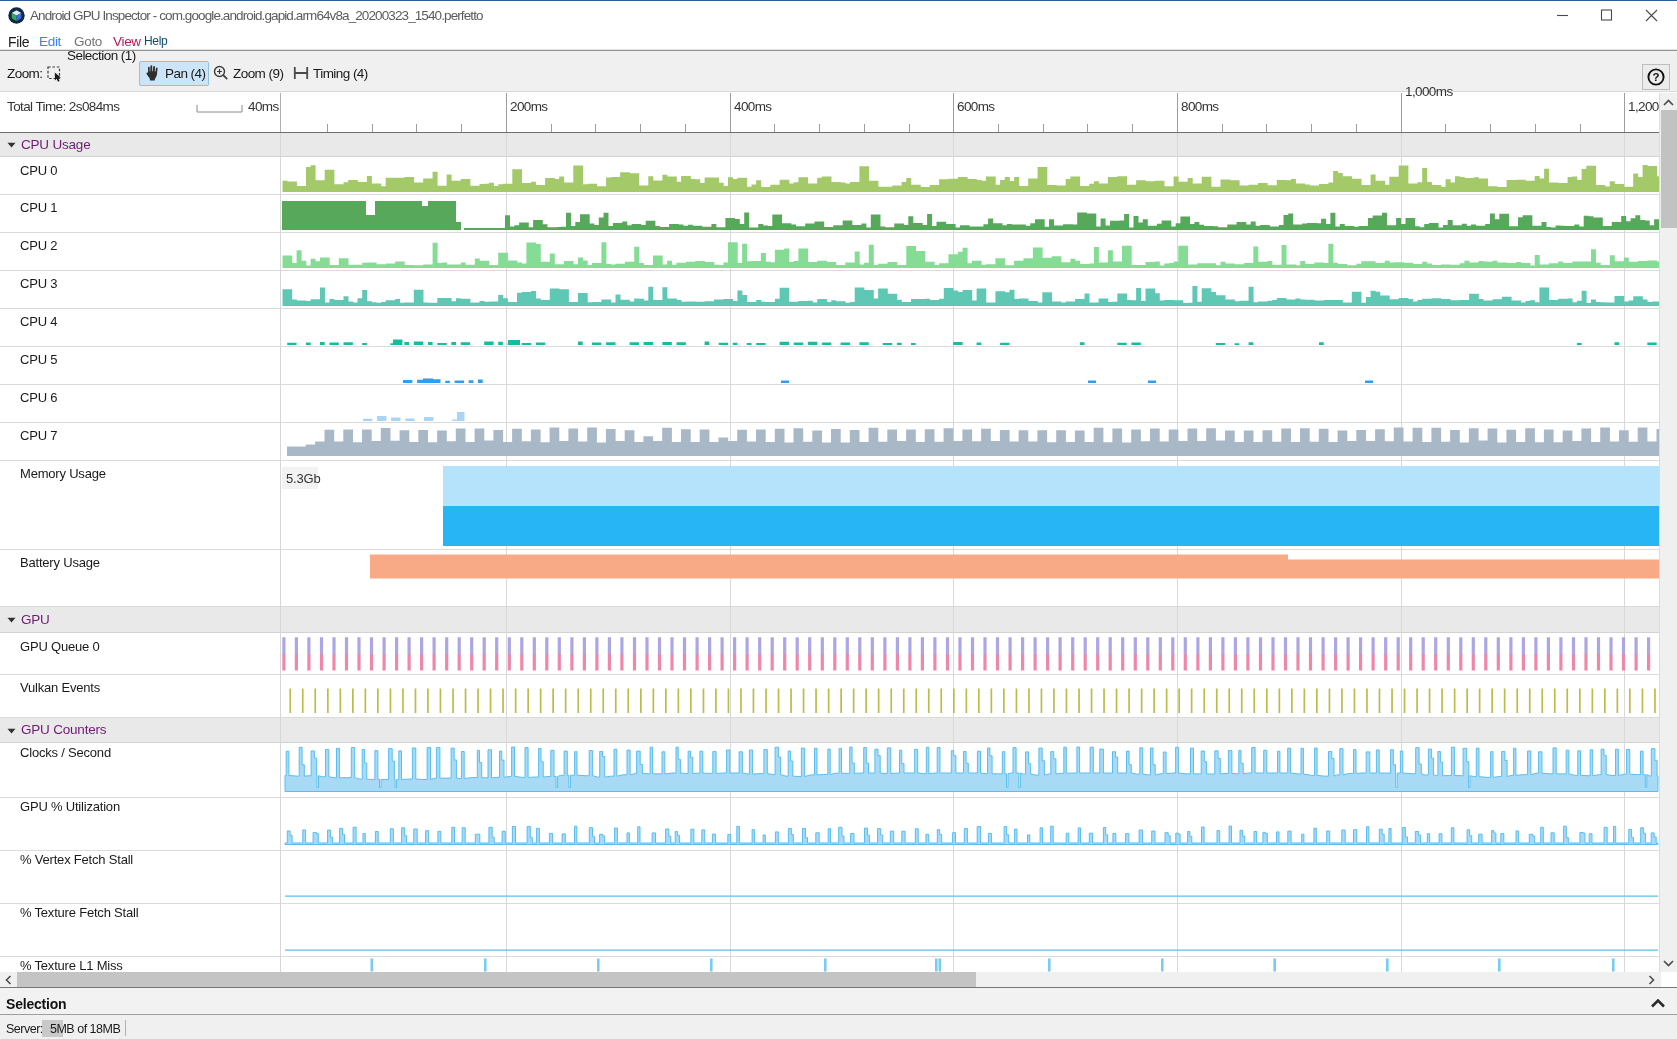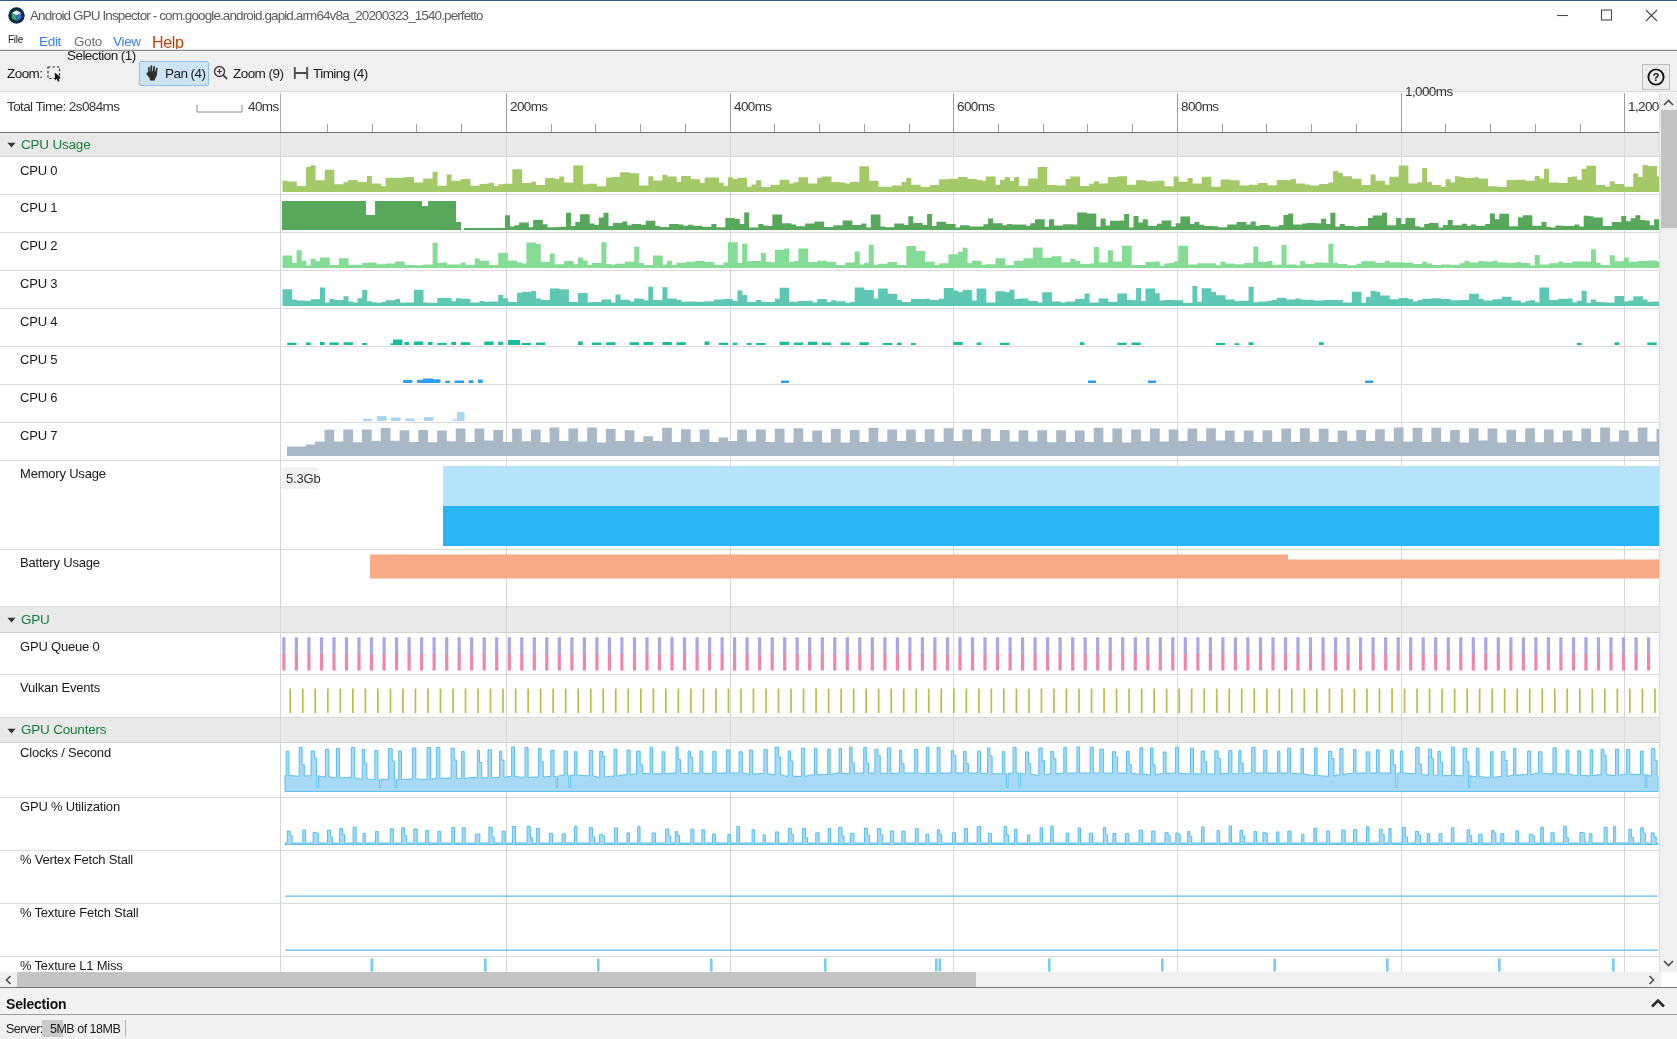--- a/index.html
+++ b/index.html
@@ -1,43 +1,43 @@
 <!DOCTYPE html>
 <html><head><meta charset="utf-8"><style>
 html,body{margin:0;padding:0;}
 body{width:1677px;height:1039px;overflow:hidden;position:relative;
  font-family:"Liberation Sans",sans-serif;background:#fff;
  -webkit-font-smoothing:antialiased;}
 .abs{position:absolute;}
 .lbl{position:absolute;font-size:13px;letter-spacing:-0.2px;color:#1a1a1a;white-space:nowrap;}
-.hdrtxt{position:absolute;font-size:13.5px;letter-spacing:-0.2px;color:#15803d;white-space:nowrap;}
+.hdrtxt{position:absolute;font-size:13.5px;letter-spacing:-0.2px;color:#701a75;white-space:nowrap;}
 .rt{position:absolute;font-size:13.5px;letter-spacing:-0.6px;color:#333;white-space:nowrap;}
 svg{display:block;position:absolute;}
 </style></head><body>
 
 <div class="abs" style="left:0;top:0;width:1677px;height:1px;background:#2b5b9b"></div>
 <svg style="left:8px;top:7px" width="17" height="17" viewBox="0 0 17 17">
 <circle cx="8.5" cy="8.5" r="8.2" fill="#0d2b40"></circle>
 <polygon points="8.5,3.2 13.3,5.9 8.5,8.6 3.7,5.9" fill="#dfeaf2"></polygon>
 <polygon points="3.7,5.9 8.5,8.6 8.5,13.9 3.7,11.2" fill="#37a862"></polygon>
 <polygon points="13.3,5.9 8.5,8.6 8.5,13.9 13.3,11.2" fill="#3f6fdc"></polygon>
 </svg>
 <div class="abs" style="left:30px;top:8px;font-size:13.5px;letter-spacing:-0.9px;color:#5b5b5b">Android GPU Inspector - com.google.android.gapid.arm64v8a_20200323_1540.perfetto</div>
 <svg style="left:1540px;top:0" width="137" height="29" viewBox="0 0 137 29">
 <g stroke="#4a4a4a" stroke-width="1.1" fill="none">
 <path d="M17 15.5h11"></path>
 <rect x="61.5" y="10" width="10" height="10"></rect>
 <path d="M106 10l11 11M117 10l-11 11"></path>
 </g>
   </svg>
-<div class="abs" style="left:8px;top:34px;font-size:10px;letter-spacing:-0.3px;color:#1a1a1a">File</div>
+<div class="abs" style="left:8px;top:34px;font-size:14px;letter-spacing:-0.3px;color:#1a1a1a">File</div>
 <div class="abs" style="left:39px;top:34px;font-size:13.5px;letter-spacing:-0.3px;color:#3b82f6">Edit</div>
 <div class="abs" style="left:74px;top:34px;font-size:13.5px;letter-spacing:-0.3px;color:#737373">Goto</div>
-<div class="abs" style="left:113px;top:34px;font-size:13.5px;letter-spacing:-0.3px;color:#3b82f6">View</div>
-<div class="abs" style="left:152px;top:34px;font-size:16px;letter-spacing:-0.3px;color:#c2410c">Help</div>
+<div class="abs" style="left:113px;top:34px;font-size:13.5px;letter-spacing:-0.3px;color:#be185d">View</div>
+<div class="abs" style="left:144px;top:34px;font-size:12px;letter-spacing:-0.3px;color:#0c4a6e">Help</div>
 <div class="abs" style="left:0;top:49px;width:1677px;height:1px;background:#e2e2e2"></div>
 <div class="abs" style="left:0;top:50px;width:1677px;height:1px;background:#929292"></div>
 <div class="abs" style="left:0;top:51px;width:1677px;height:41px;background:#f0f0f0;border-bottom:1px solid #d8d8d8;box-sizing:border-box"></div>
 <div class="abs" style="left:7px;top:66px;font-size:13.5px;letter-spacing:-0.55px;color:#1a1a1a">Zoom:</div>
 <svg style="left:47px;top:66px" width="17" height="16" viewBox="0 0 17 16">
 <g stroke="#3c3c3c" stroke-width="1.2" fill="none" stroke-dasharray="2.6 1.8">
 <rect x="1" y="1" width="11.5" height="11.5"></rect>
 </g>
 <polygon points="7.8,6.6 13.8,11.6 11.2,12 12.6,14.9 11,15.7 9.6,12.8 7.9,14.6" fill="#1a1a1a"></polygon>
 </svg>

